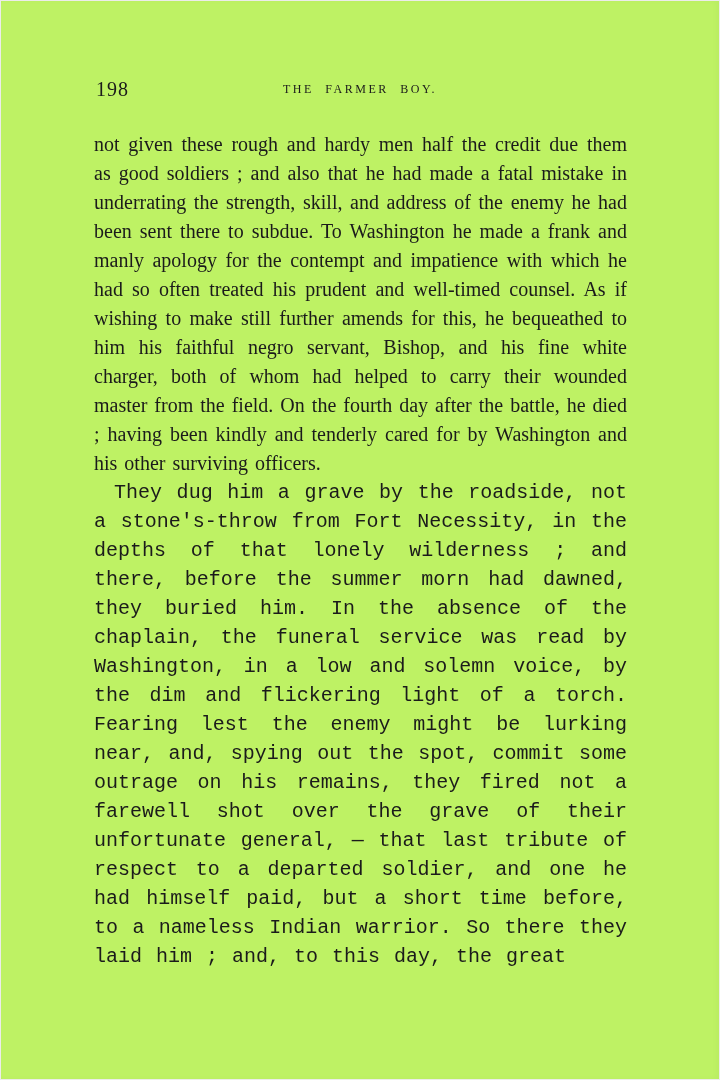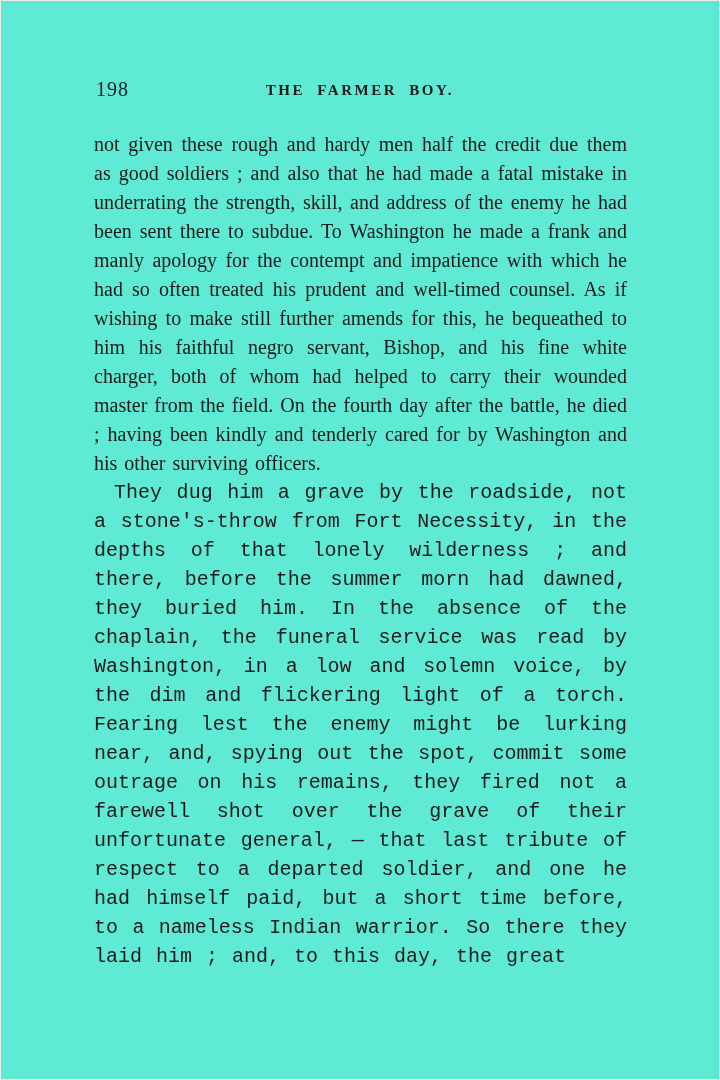--- a/index.html
+++ b/index.html
@@ -6,21 +6,21 @@
     margin: 0;
     padding: 0;
     background: #f4f4f2;
     font-family: "Liberation Serif", serif;
   }
   .page {
     position: relative;
     width: 720px;
     height: 1080px;
     margin: 0 auto;
-    background: #5eead4;
+    background: #bef264;
     color: #1b1b1b;
     box-shadow: inset 0 0 0 1px #ececea, inset -3px 0 6px rgba(0,0,0,0.03);
     overflow: hidden;
     box-sizing: border-box;
   }
   .page-header {
     position: relative;
     padding-top: 80px;
     height: 28px;
     margin: 0 94px;
@@ -28,22 +28,22 @@
   .page-number {
     position: absolute;
     left: 2px;
     top: 78px;
     font-size: 20px;
     letter-spacing: 1px;
   }
   .running-head {
     display: block;
     text-align: center;
-    font-size: 15px;
-    font-weight: bold;
+    font-size: 12px;
+    font-weight: normal;
     letter-spacing: 2.5px;
     word-spacing: 6px;
     padding-top: 2px;
   }
   .page-body {
     margin: 22px 93px 16px 94px;
     text-align: justify;
     font-size: 20px;
     line-height: 29px;
     word-spacing: 0.10em;

